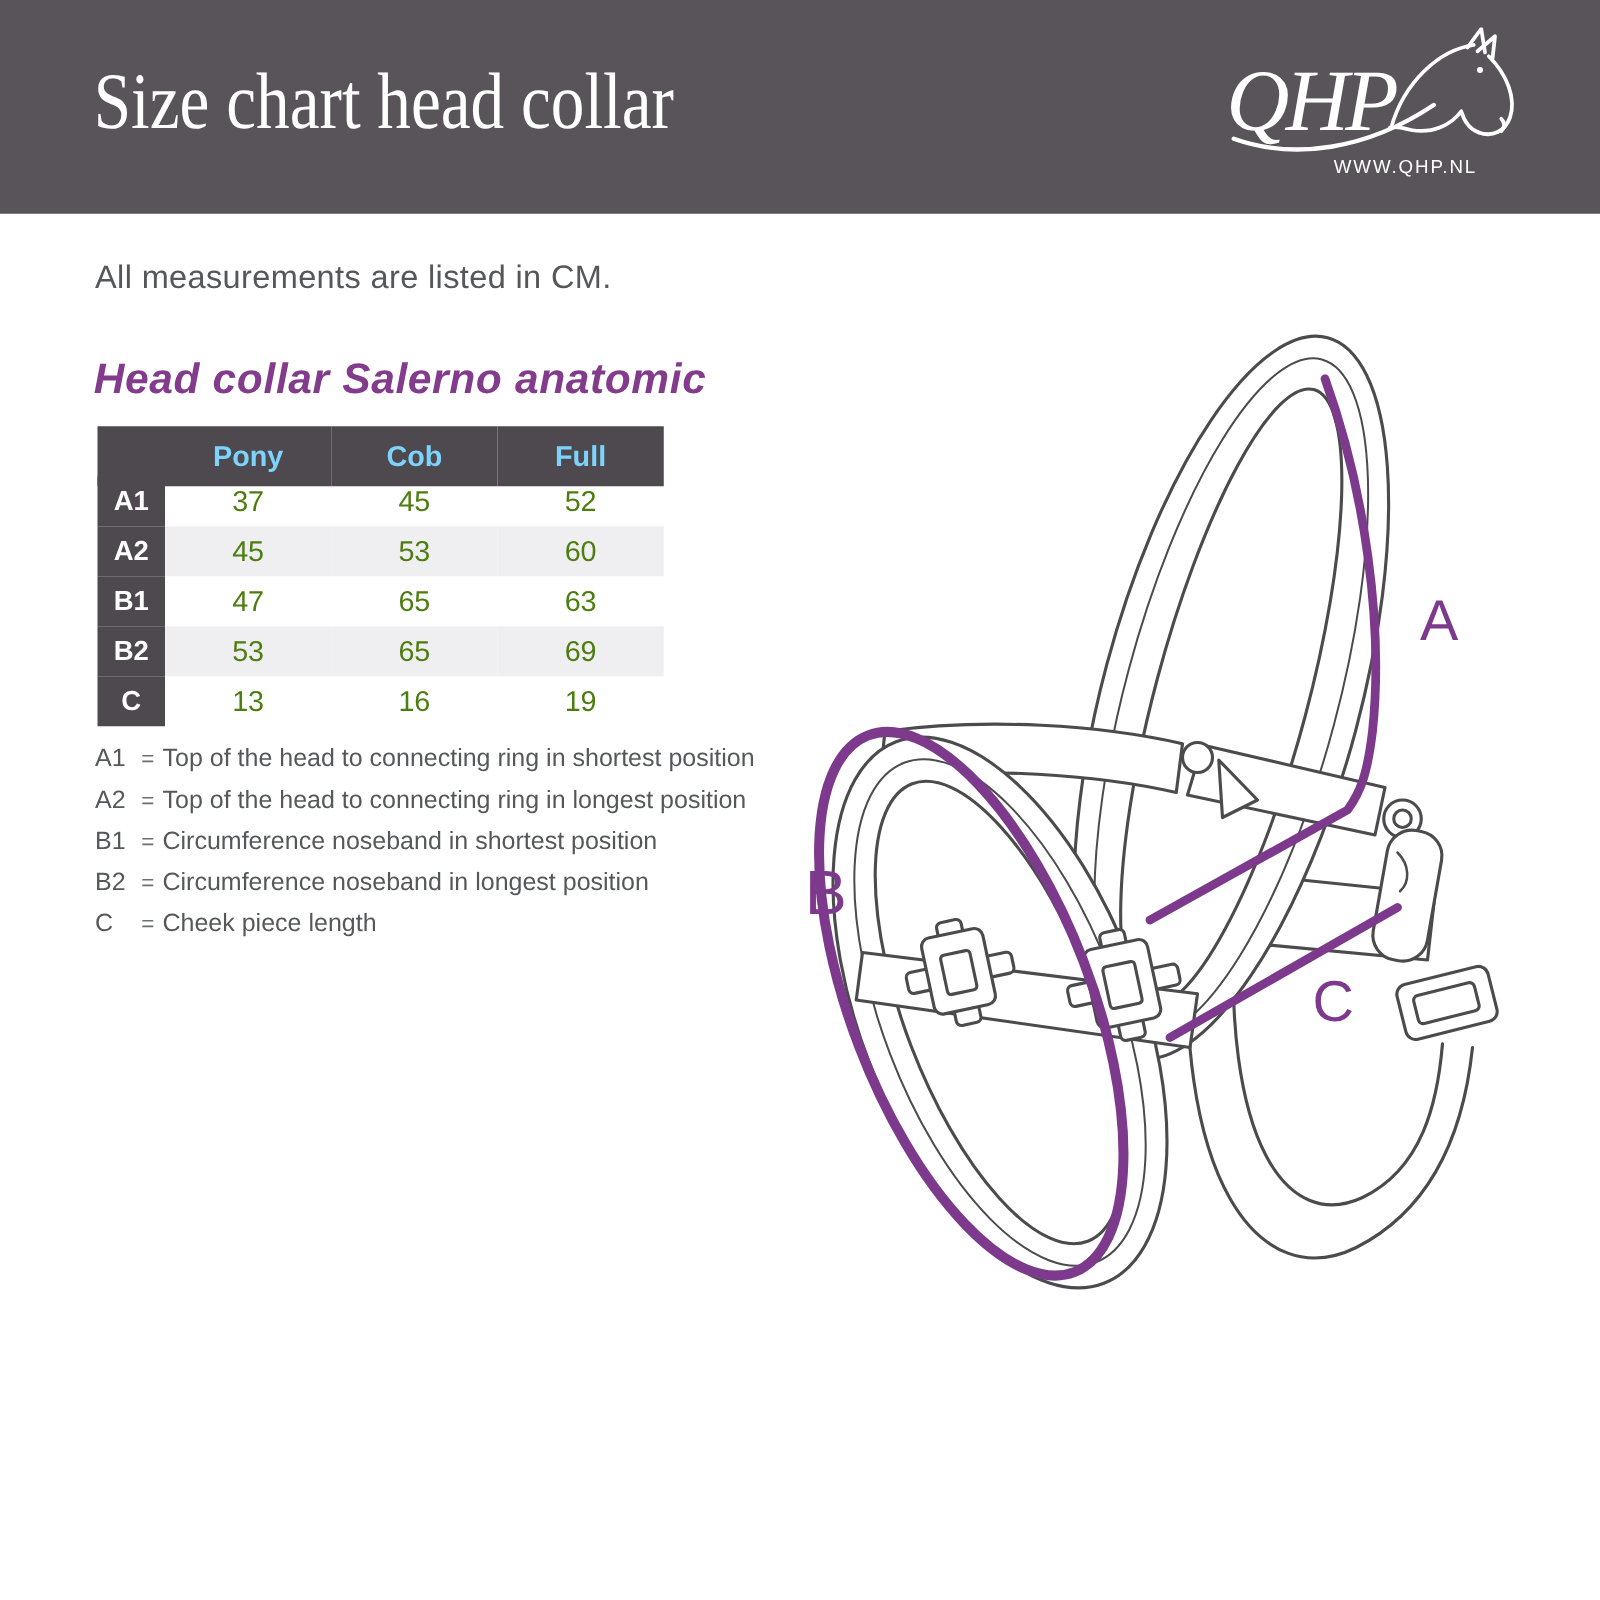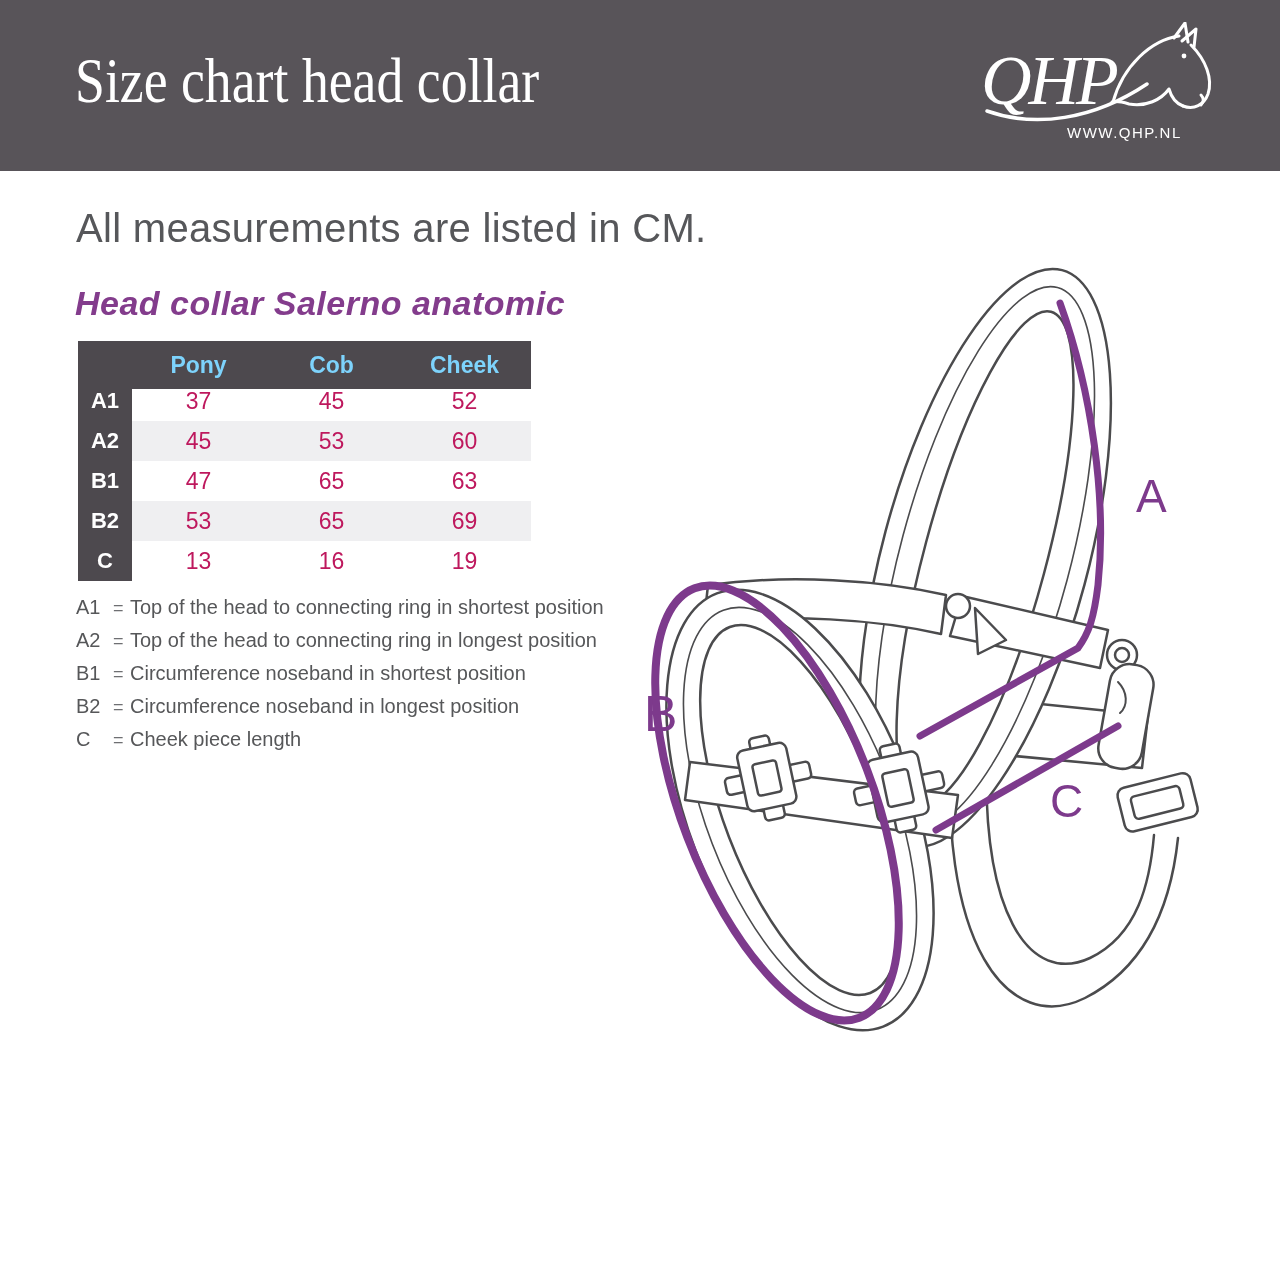--- a/index.html
+++ b/index.html
@@ -5,31 +5,31 @@
   html,body{margin:0;padding:0;background:#ffffff;}
   .page{position:relative;width:1280px;height:1032px;background:#ffffff;overflow:hidden;
         font-family:"Liberation Sans",sans-serif;}
   
   .header{position:absolute;left:0;top:0;width:1280px;height:171px;background:#585459;}
   .page-title{position:absolute;left:75px;top:44px;margin:0;color:#ffffff;
       font-family:"Liberation Serif",serif;font-weight:400;font-size:64px;white-space:nowrap;}
   .page-title span{display:inline-block;transform:scaleX(0.84);transform-origin:left center;letter-spacing:0px;}
   .logo{position:absolute;left:975px;top:22px;}
   
-  .intro{position:absolute;left:76px;top:206px;font-size:40px;color:#56575a;letter-spacing:0.3px;}
+  .intro{position:absolute;left:76px;top:206px;font-size:26px;color:#56575a;letter-spacing:0.3px;}
   .section-title{position:absolute;left:75px;top:284px;font-size:34px;font-weight:700;
       color:#833c8c;letter-spacing:0.5px;font-style:italic;}
   
   .size-table{position:absolute;left:78px;top:341px;width:453px;
       display:grid;grid-template-columns:54px 133px 133px 133px;grid-auto-rows:40px;}
   .size-table .cell{display:flex;align-items:center;justify-content:center;}
   .size-table .thead{height:48px;background:#4d494e;color:#7dd3fc;font-weight:700;font-size:23px;}
   .size-table .corner{background:#4d494e;height:48px;}
   .size-table .rlabel{background:#4d494e;color:#ffffff;font-weight:700;font-size:22px;}
-  .size-table .val{color:#be185d;font-size:23px;}
+  .size-table .val{color:#4d7c0f;font-size:23px;}
   .size-table .alt{background:#efeff1;}
   
   .legend{position:absolute;left:76px;top:596px;}
   .legend-item{display:flex;align-items:baseline;height:33px;font-size:20px;color:#565759;}
   .lg-key{width:37px;flex:none;}
   .lg-eq{width:17px;flex:none;color:#6e6f72;font-size:18px;}
   
   .diagram{position:absolute;left:600px;top:250px;}
   .diagram text{font-family:"Liberation Sans",sans-serif;font-weight:500;fill:#7d3a8c;}
 </style>
@@ -63,21 +63,21 @@
   </div>
 
   <div class="intro">All measurements are listed in CM.</div>
 
   <div class="section-title">Head collar Salerno anatomic</div>
 
   <div class="size-table">
     <div class="cell corner"></div>
     <div class="cell thead">Pony</div>
     <div class="cell thead">Cob</div>
-    <div class="cell thead">Cheek</div>
+    <div class="cell thead">Full</div>
 
     <div class="cell rlabel">A1</div>
     <div class="cell val">37</div>
     <div class="cell val">45</div>
     <div class="cell val">52</div>
 
     <div class="cell rlabel">A2</div>
     <div class="cell val alt">45</div>
     <div class="cell val alt">53</div>
     <div class="cell val alt">60</div>

